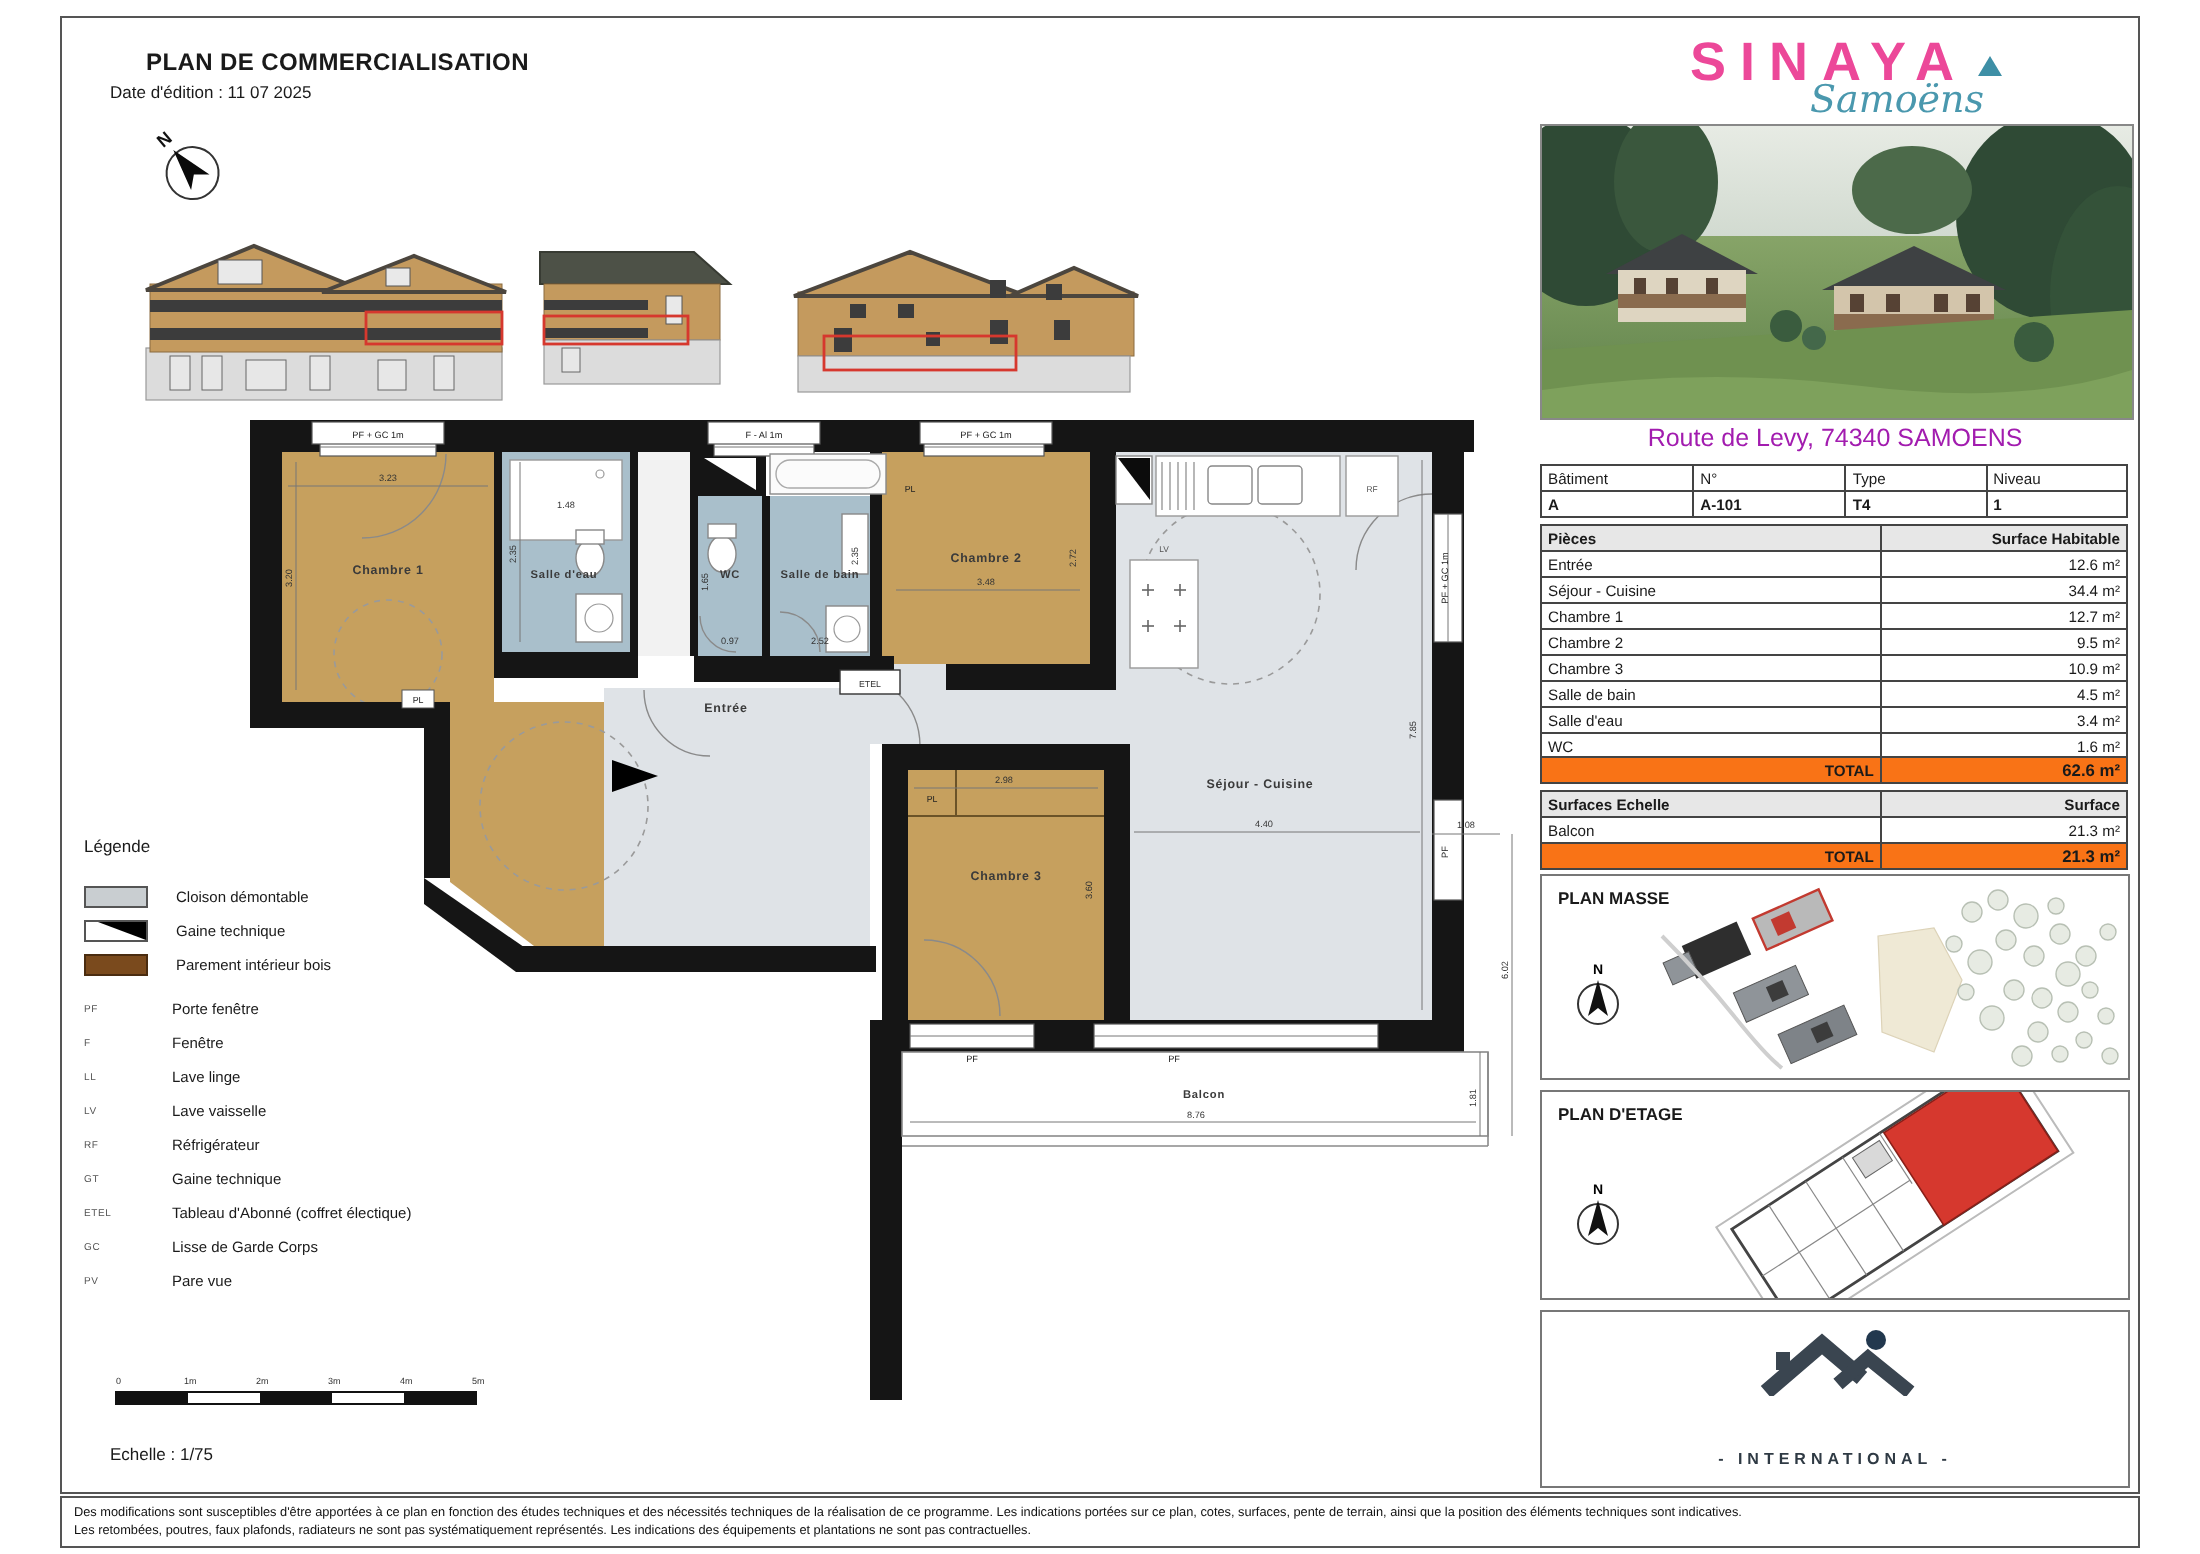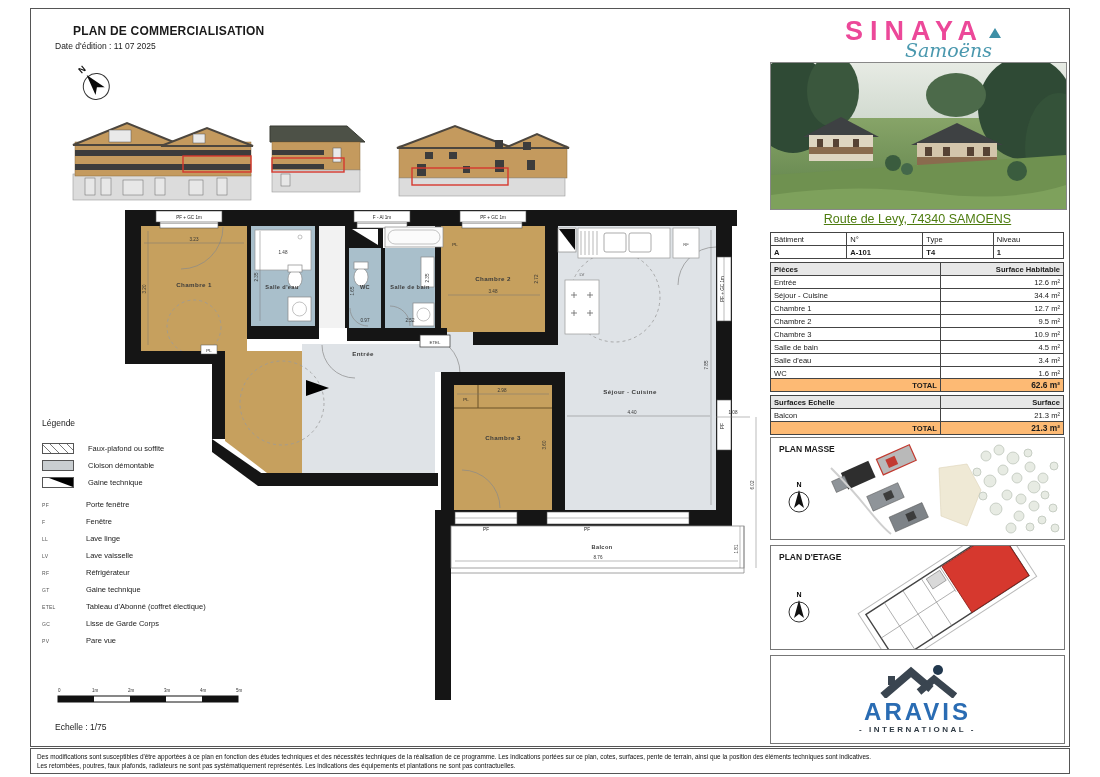--- a/index.html
+++ b/index.html
@@ -10,24 +10,24 @@
   .sheet-border{border:1px solid #555;}
   .h-title{font-size:12px;font-weight:bold;letter-spacing:.2px;padding-left:18px;}
   .h-date{font-size:8.5px;margin-top:3px;}
   
   table{border-collapse:collapse;width:294px;table-layout:fixed;}
   td,th{border:1px solid #444;font-size:7.6px;padding:1px 3px;height:10px;text-align:left;
         overflow:hidden;white-space:nowrap;}
   .thead{background:#e7e7e7;font-weight:bold;}
   .val-b{font-weight:bold;}
   .r{text-align:right;}
-  .tot{background:#fdba74;font-weight:bold;}
+  .tot{background:#f97316;font-weight:bold;}
   .brand-name{font-size:27px;font-weight:bold;letter-spacing:7px;color:#ec4899;}
   .brand-sub{font-family:"DejaVu Serif",serif;font-style:italic;font-size:19px;color:#4a98ae;}
-  .addr{font-size:12.5px;color:#4d7c0f;text-align:center;width:295px;text-decoration:underline;}
+  .addr{font-size:12.5px;color:#a21caf;text-align:center;width:295px;}
   .panel-box{border:1px solid #777;background:#fff;}
   .panel-label{font-size:8.5px;font-weight:bold;}
   
   .lg-title{font-size:8.5px;}
   .lg-row{display:flex;align-items:center;height:17px;}
   .lg-sw{width:30px;height:9px;border:1px solid #555;margin-right:14px;flex:none;position:relative;}
   .sw-hatch{background:repeating-linear-gradient(45deg,#fff 0 5px,#777 5px 6px);}
   .sw-gray{background:#c9ced1;}
   .sw-wood{background:#7a4a1d;border-color:#4a2c10;}
   .sw-gaine{background:#fff;}
@@ -304,30 +304,30 @@
       <text x="253" y="151">Entrée</text>
       <text x="520" y="189">Séjour - Cuisine</text>
       <text x="492" y="344" font-size="5.6">Balcon</text>
     </g>
   </svg>
 
   <div class="abs" style="left:42px;top:418px;width:230px;">
     <div class="lg-title">Légende</div>
     <div style="height:12px;"></div>
     <div class="lg-row">
-      <span class="lg-sw sw-hatch"></span>
-      <span class="lg-label">Faux-plafond ou soffite</span>
-    </div>
-    <div class="lg-row">
       <span class="lg-sw sw-gray"></span>
       <span class="lg-label">Cloison démontable</span>
     </div>
     <div class="lg-row">
       <span class="lg-sw sw-gaine"></span>
       <span class="lg-label">Gaine technique</span>
+    </div>
+    <div class="lg-row">
+      <span class="lg-sw sw-wood"></span>
+      <span class="lg-label">Parement intérieur bois</span>
     </div>
     <div style="height:5px;"></div>
     <div class="lg-row">
       <span class="lg-code">PF</span>
       <span class="lg-label">Porte fenêtre</span>
     </div>
     <div class="lg-row">
       <span class="lg-code">F</span>
       <span class="lg-label">Fenêtre</span>
     </div>
@@ -598,21 +598,20 @@
     </svg>
   </div>
 
   <div class="abs panel-box" style="left:770px;top:655px;width:293px;height:87px;">
     <svg class="abs" style="left:104px;top:8px;" width="86" height="34" viewBox="0 0 86 34">
       <path d="M8,32 L36,8 L56,25" fill="none" stroke="#3a4550" stroke-width="8"></path>
       <path d="M44,28 L59,15 L80,32" fill="none" stroke="#3a4550" stroke-width="7"></path>
       <rect x="13" y="12" width="7" height="9" fill="#3a4550"></rect>
       <circle cx="63" cy="6" r="5" fill="#22384e"></circle>
     </svg>
-    <div class="aravis-name abs" style="left:0;top:42px;width:293px;">ARAVIS</div>
     <div class="aravis-sub abs" style="left:0;top:68px;width:293px;">- INTERNATIONAL -</div>
   </div>
 
   <div class="abs sheet-border" style="left:30px;top:748px;width:1038px;height:24px;">
     <div class="foot">
       <div>Des modifications sont susceptibles d'être apportées à ce plan en fonction des études techniques et des nécessités techniques de la réalisation de ce programme. Les indications portées sur ce plan, cotes, surfaces, pente de terrain, ainsi que la position des éléments techniques sont indicatives.</div>
       <div>Les retombées, poutres, faux plafonds, radiateurs ne sont pas systématiquement représentés. Les indications des équipements et plantations ne sont pas contractuelles.</div>
     </div>
   </div>
 

